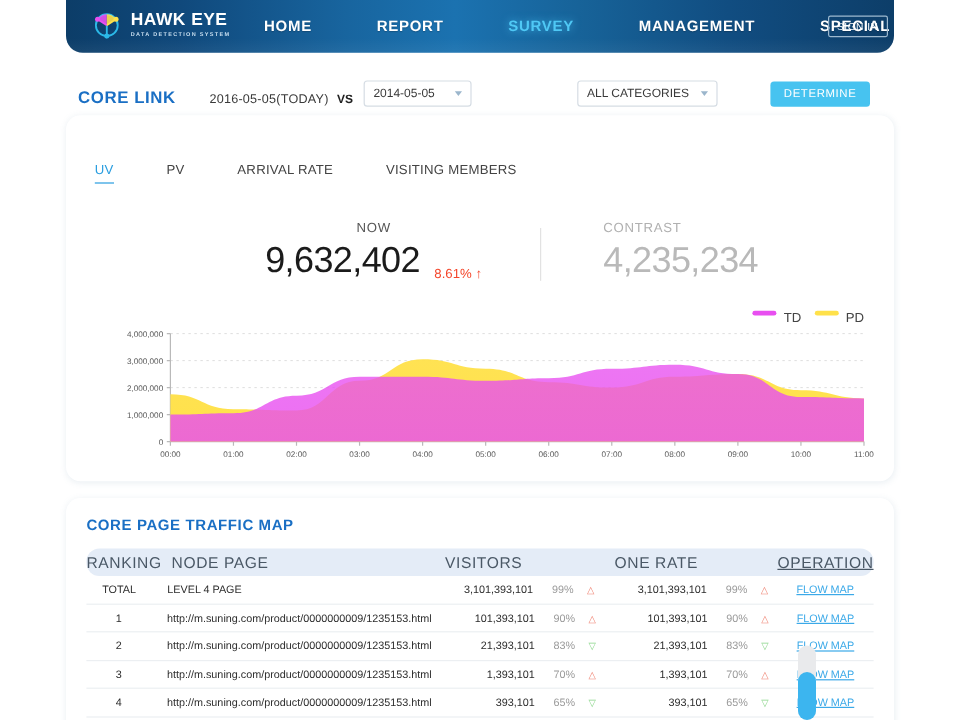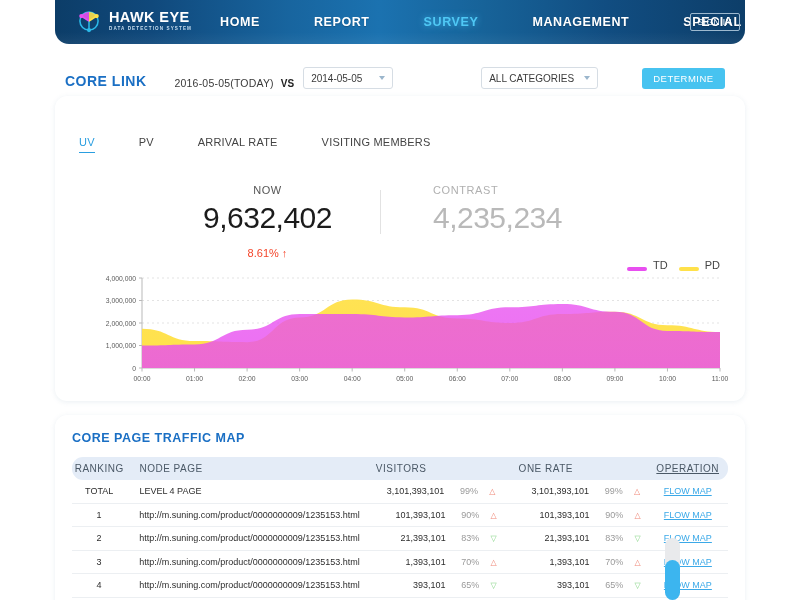--- a/index.html
+++ b/index.html
@@ -110,46 +110,46 @@
 
   
   .tabs { position: absolute; left: 24px; top: 40px; display: flex; }
   .tab {
     font-size: 11px; color: #444; margin-right: 44px; cursor: pointer;
     padding-bottom: 4px; letter-spacing: 0.2px;
   }
   .tab.active { color: #2a9ee0; border-bottom: 1.5px solid #2a9ee0; }
 
   
-  .metrics { position: absolute; left: 148px; top: 88px; display: flex; align-items: flex-start; }
+  .metrics { position: absolute; left: 166px; top: 88px; display: flex; align-items: flex-start; }
   .metric-label { font-size: 11px; color: #555; letter-spacing: 0.6px; margin-bottom: 5px; }
   .metric-label.muted { color: #b0b0b0; }
-  .metric-row { display: flex; align-items: center; gap: 12px; flex-direction: column; }
+  .metric-row { display: flex; align-items: flex-end; gap: 12px; }
   .metric-value { font-size: 30px; color: #1b1b1b; letter-spacing: -0.5px; line-height: 34px; }
   .metric-value.muted { color: #b9b9b9; }
   .metric-delta { font-size: 11px; color: #f4452a; white-space: nowrap; }
   .m-now { text-align: center; padding-right: 0; }
   .divider { width: 1px; height: 44px; background: #e2e2e2; margin: 6px 52px 0 48px; }
 
   
   .legend { position: absolute; right: 25px; top: 163px; display: flex; align-items: center; gap: 11px; }
-  .lg { display: flex; align-items: flex-end; gap: 6px; }
+  .lg { display: flex; align-items: flex-start; gap: 6px; }
   .lg-line { width: 20px; height: 4px; border-radius: 2px; }
   .lg-text { font-size: 11px; color: #444; }
 
   
   .chart { position: absolute; left: 15px; top: 176px; }
   .chart svg { display: block; }
 
   
   .table { position: absolute; left: 17px; top: 42px; width: 656px; }
   .thead {
     display: flex; align-items: center; height: 23px;
     background: #e4ecf7; border-radius: 11px;
-    font-size: 10px; color: #4a5866; letter-spacing: 0.5px;
+    font-size: 13px; color: #4a5866; letter-spacing: 0.5px;
   }
   .trow {
     display: flex; align-items: center; height: 23.5px;
     border-bottom: 1px solid #eceff2; font-size: 9px; color: #2d2d2d;
   }
   .c-rank  { width: 58px; text-align: center; }
   .c-node  { width: 246px; padding-left: 13px; }
   .c-vis   { width: 92px; text-align: right; }
   .c-pct   { width: 40px; text-align: right; color: #9a9a9a; padding-right: 4px; }
   .c-arrow { width: 22px; text-align: center; }

